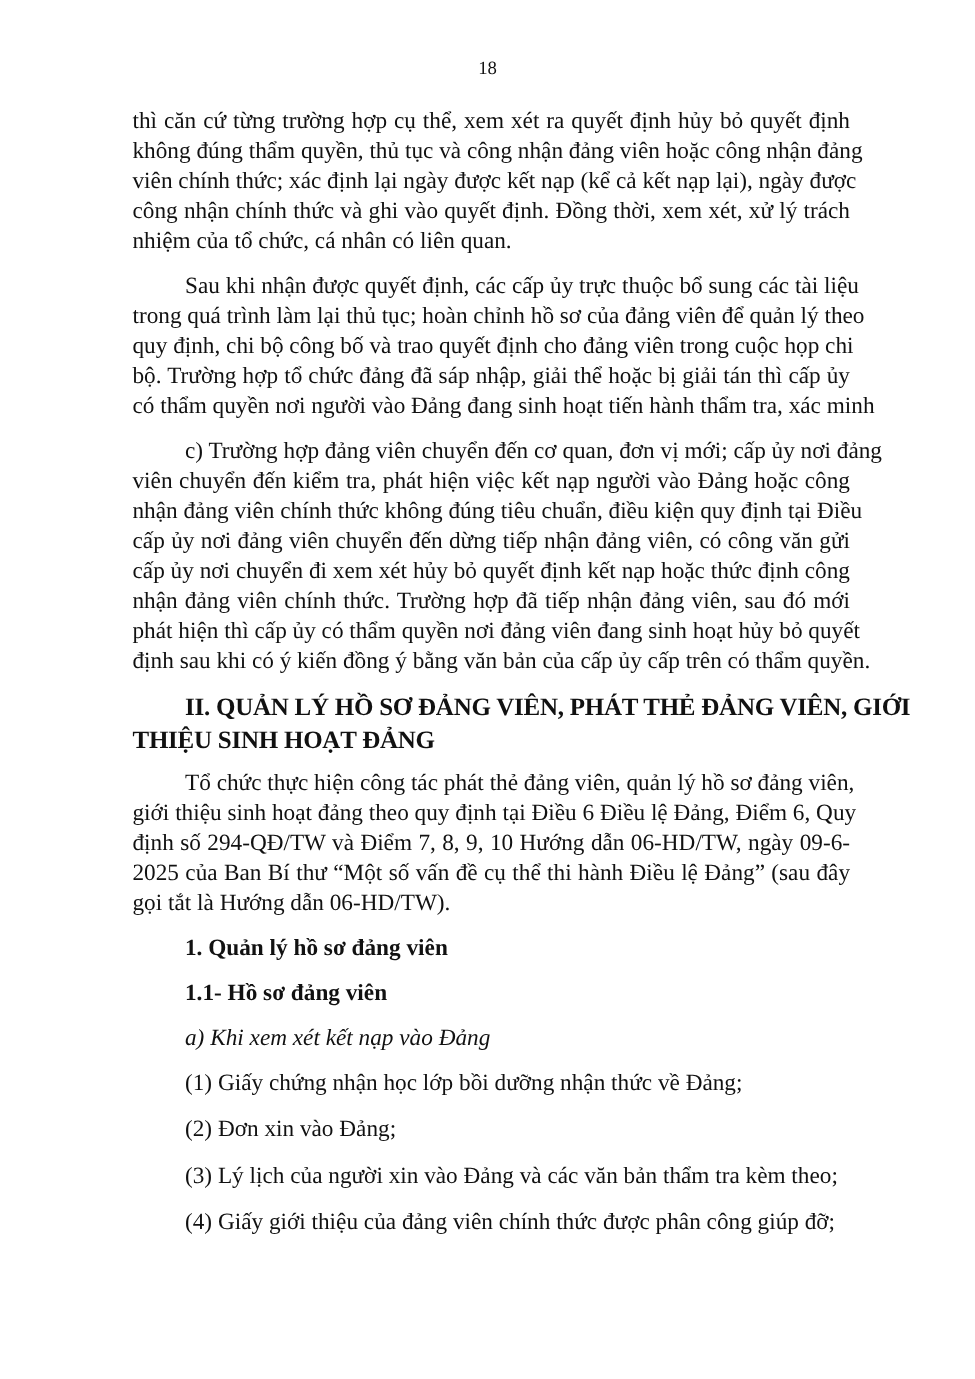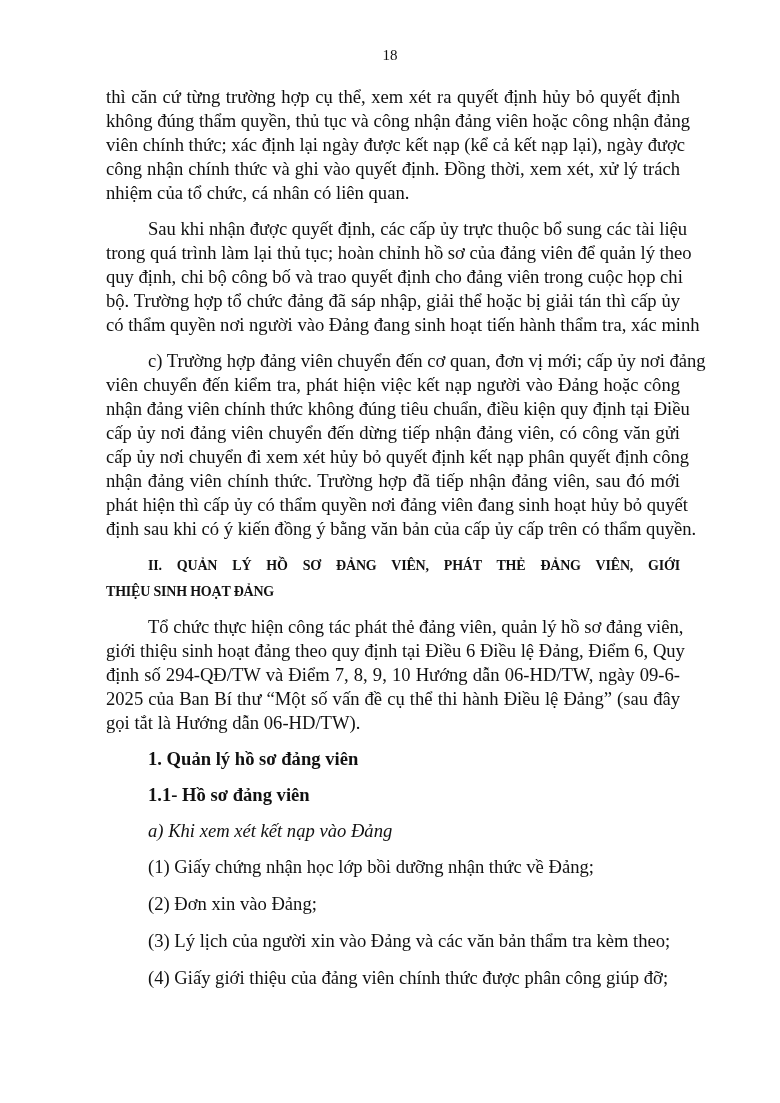--- a/index.html
+++ b/index.html
@@ -15,21 +15,21 @@
   }
   .body {
     position: absolute; left: 106px; top: 85px; width: 574px;
     font-size: 18.6px; line-height: 24px;
   }
   .para { margin: 0 0 12px 0; text-align: justify; text-align-last: left; }
   .line { display: block; white-space: nowrap; text-align: justify; text-align-last: justify; }
   .line.last { text-align-last: left; }
   .indent { padding-left: 42px; }
   .heading {
-    font-weight: bold; font-size: 14px; line-height: 26px; margin: 0 0 10px 0;
+    font-weight: bold; font-size: 20px; line-height: 26px; margin: 0 0 10px 0;
   }
   .heading .line { letter-spacing: -0.2px; }
   .sub-bold { font-weight: bold; margin: 0 0 12px 0; }
   .sub-bold-italic { font-weight: bold; margin: 0 0 12px 0; }
   .sub-italic { font-style: italic; margin: 0 0 12px 0; }
   .list-item { margin: 0 0 13px 0; }
 </style>
 </head>
 <body>
 
@@ -52,21 +52,21 @@
       <span class="line">quy định, chi bộ công bố và trao quyết định cho đảng viên trong cuộc họp chi</span>
       <span class="line">bộ. Trường hợp tổ chức đảng đã sáp nhập, giải thể hoặc bị giải tán thì cấp ủy</span>
       <span class="line">có thẩm quyền nơi người vào Đảng đang sinh hoạt tiến hành thẩm tra, xác minh</span>
     </div>
 
     <div class="para">
       <span class="line indent">c) Trường hợp đảng viên chuyển đến cơ quan, đơn vị mới; cấp ủy nơi đảng</span>
       <span class="line">viên chuyển đến kiểm tra, phát hiện việc kết nạp người vào Đảng hoặc công</span>
       <span class="line">nhận đảng viên chính thức không đúng tiêu chuẩn, điều kiện quy định tại Điều</span>
       <span class="line">cấp ủy nơi đảng viên chuyển đến dừng tiếp nhận đảng viên, có công văn gửi</span>
-      <span class="line">cấp ủy nơi chuyển đi xem xét hủy bỏ quyết định kết nạp phân quyết định công</span>
+      <span class="line">cấp ủy nơi chuyển đi xem xét hủy bỏ quyết định kết nạp hoặc thức định công</span>
       <span class="line">nhận đảng viên chính thức. Trường hợp đã tiếp nhận đảng viên, sau đó mới</span>
       <span class="line">phát hiện thì cấp ủy có thẩm quyền nơi đảng viên đang sinh hoạt hủy bỏ quyết</span>
       <span class="line">định sau khi có ý kiến đồng ý bằng văn bản của cấp ủy cấp trên có thẩm quyền.</span>
     </div>
 
     <div class="para heading">
       <span class="line indent">II. QUẢN LÝ HỒ SƠ ĐẢNG VIÊN, PHÁT THẺ ĐẢNG VIÊN, GIỚI</span>
       <span class="line last">THIỆU SINH HOẠT ĐẢNG</span>
     </div>
 

